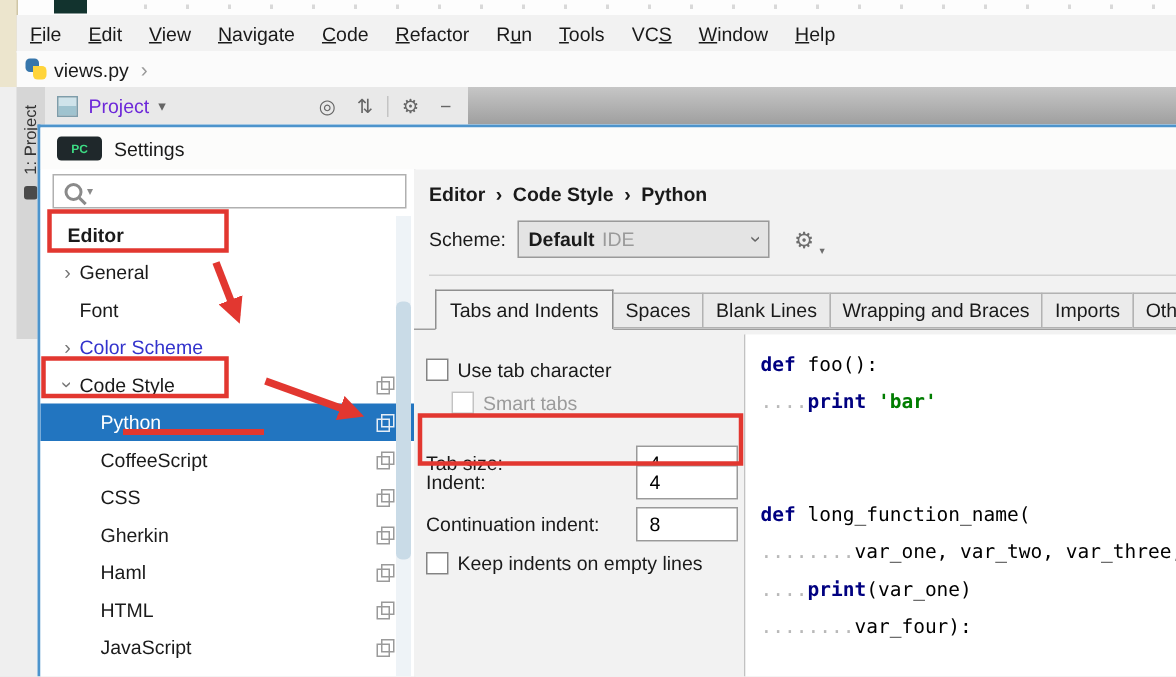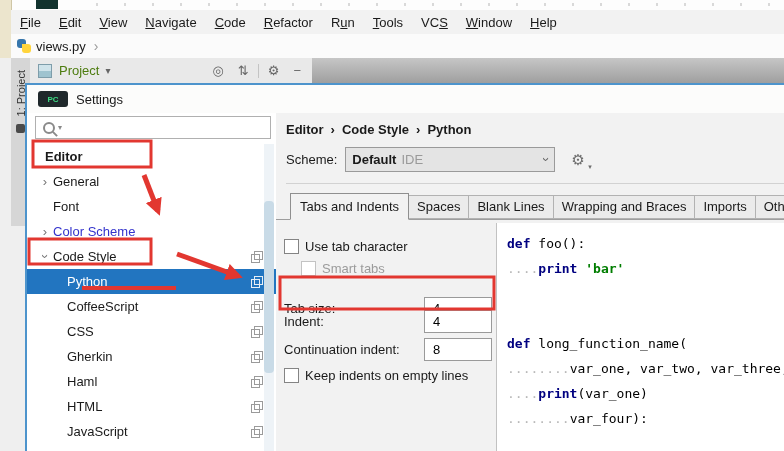--- a/index.html
+++ b/index.html
@@ -34,21 +34,21 @@
   #tool-stripe{position:absolute;left:11px;top:58px;width:19px;height:168px;background:#d6d6d6;
     display:flex;flex-direction:column;align-items:center;}
   #stripe-label{writing-mode:vertical-rl;transform:rotate(180deg);font-size:11px;color:#333;margin-top:12px;}
   #stripe-mini-icon{width:9px;height:9px;background:#4a4a4a;border-radius:2px;margin-top:8px;}
 
   
   #project-header{position:absolute;left:30px;top:58px;width:282px;height:25px;background:#e9e9e9;
     display:flex;align-items:center;padding:0 4px 0 8px;box-sizing:border-box;}
   #project-win-icon{width:12px;height:12px;background:linear-gradient(#cfe3ea 50%,#9fc3cf 50%);
     border:1px solid #7e9daa;margin-right:7px;}
-  #project-title{font-size:13px;color:#4d7c0f;}
+  #project-title{font-size:13px;color:#6d28d9;}
   .dd-glyph{color:#666;font-size:10px;margin-left:6px;}
   #project-icons{margin-left:auto;display:flex;align-items:center;color:#666;}
   .ph-icon{padding:0 7px;font-size:13px;line-height:18px;}
   .ph-sep{width:1px;height:14px;background:#c4c4c4;margin:0 2px;}
   #editor-dim{position:absolute;left:312px;top:58px;right:0;height:25px;
     background:linear-gradient(#c6c6c6,#9f9f9f);}
 
   
   #dialog{position:absolute;left:25px;top:83px;width:759px;height:375px;background:#fff;
     border-top:2px solid #4d94cc;border-left:2px solid #4d94cc;box-sizing:border-box;}
@@ -83,21 +83,21 @@
   .tree-row.selected .copy-ic::before{background:#2275c0;border-color:#e6eef6;}
   .tree-row.selected .copy-ic::after{border-color:#e6eef6;}
   #tree-scroll{position:absolute;right:2px;top:31px;width:10px;bottom:0;background:#eef3f7;}
   #tree-thumb{position:absolute;left:0;top:18%;width:10px;height:55%;background:#c9dbe7;border-radius:4px;}
 
   
   #right-panel{position:absolute;left:249px;top:28px;right:0;bottom:0;background:#f2f2f2;}
   #breadcrumb{padding:9px 0 0 10px;font-weight:bold;display:flex;align-items:center;}
   .bc-sep{margin:0 7px;font-size:13px;}
   #scheme-row{display:flex;align-items:center;margin:10px 0 0 10px;}
-  #scheme-select{width:210px;height:25px;margin-left:8px;background:#e4e4e4;border:1px solid #9a9a9a;
+  #scheme-select{width:168px;height:25px;margin-left:8px;background:#e4e4e4;border:1px solid #9a9a9a;
     display:flex;align-items:center;padding:0 6px;box-sizing:border-box;}
   #scheme-value{font-weight:bold;}
   #scheme-scope{color:#9a9a9a;margin-left:5px;}
   #scheme-chev{margin-left:auto;color:#666;transform:rotate(90deg);font-size:13px;}
   #scheme-gear{margin-left:16px;color:#6e6e6e;font-size:15px;position:relative;}
   #scheme-gear .mini-dd{position:absolute;right:-7px;bottom:-2px;font-size:7px;color:#6e6e6e;}
   #scheme-hr{border:none;border-top:1px solid #d2d2d2;margin:11px 0 0 10px;}
 
   #tab-bar{display:flex;align-items:flex-end;margin-top:9px;padding-left:14px;border-bottom:1px solid #9e9e9e;}
   .tab{background:#ebebeb;border:1px solid #b2b2b2;padding:3px 8px 4px;margin-right:-1px;

